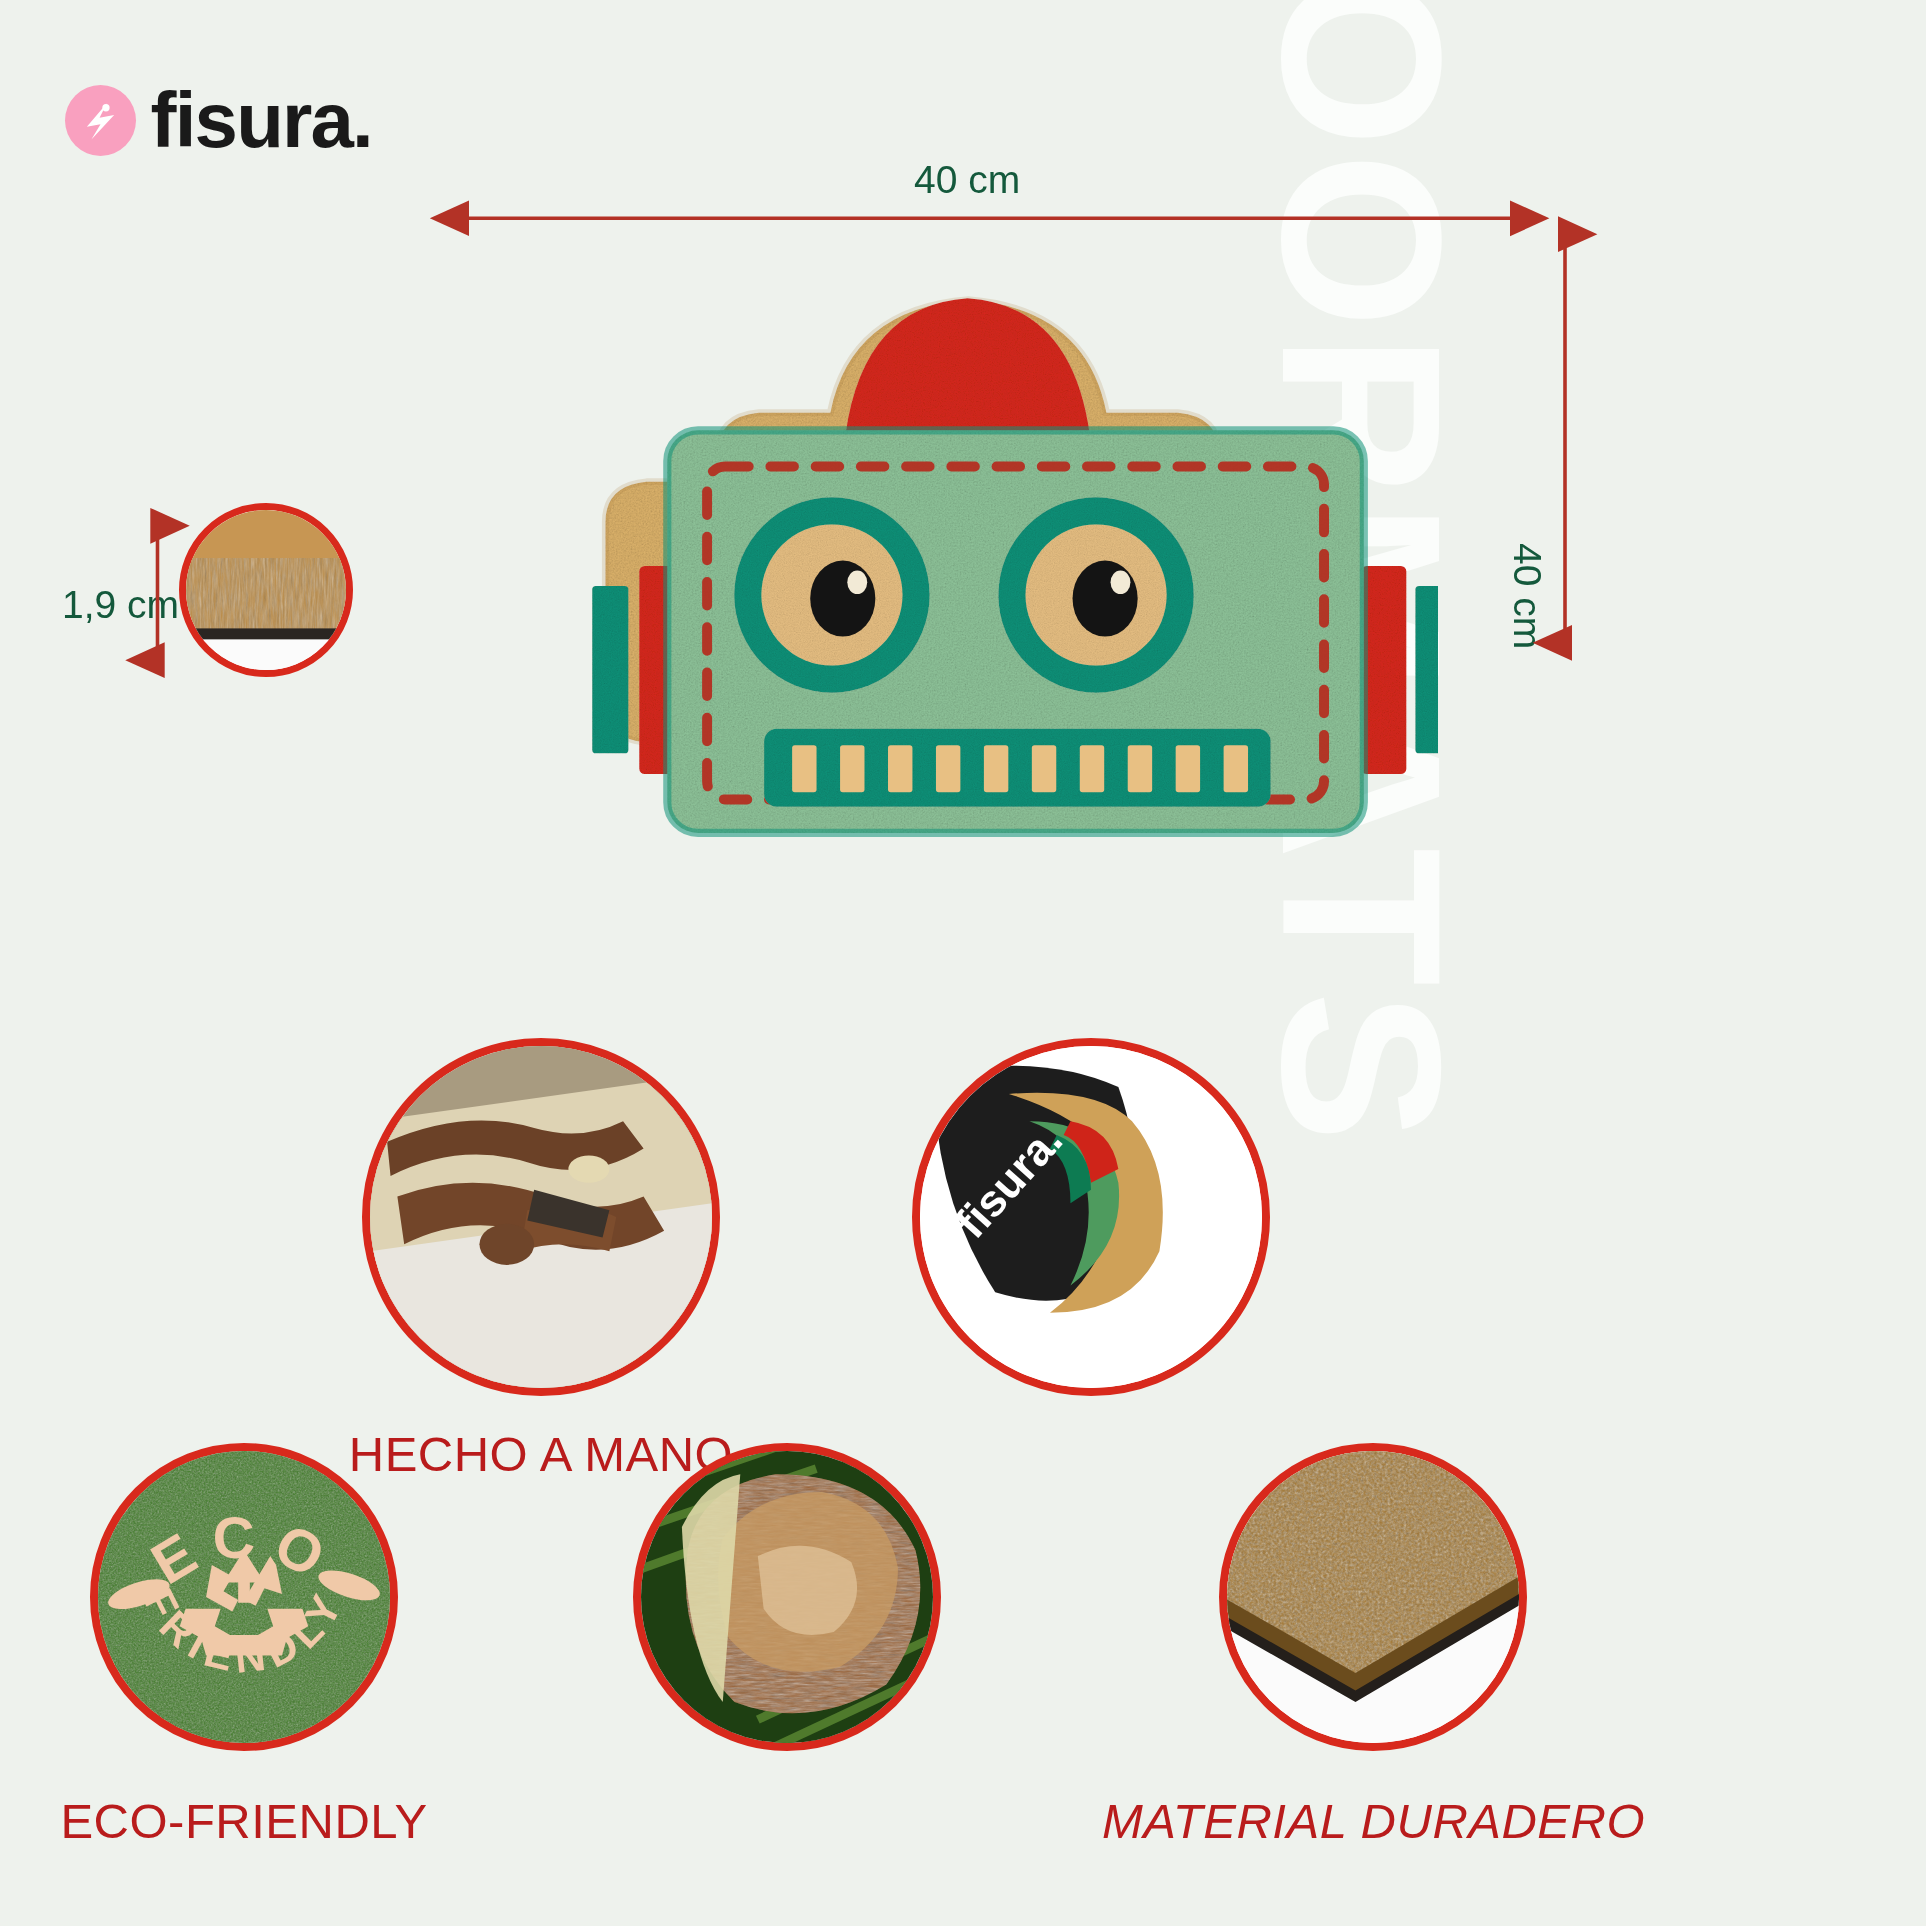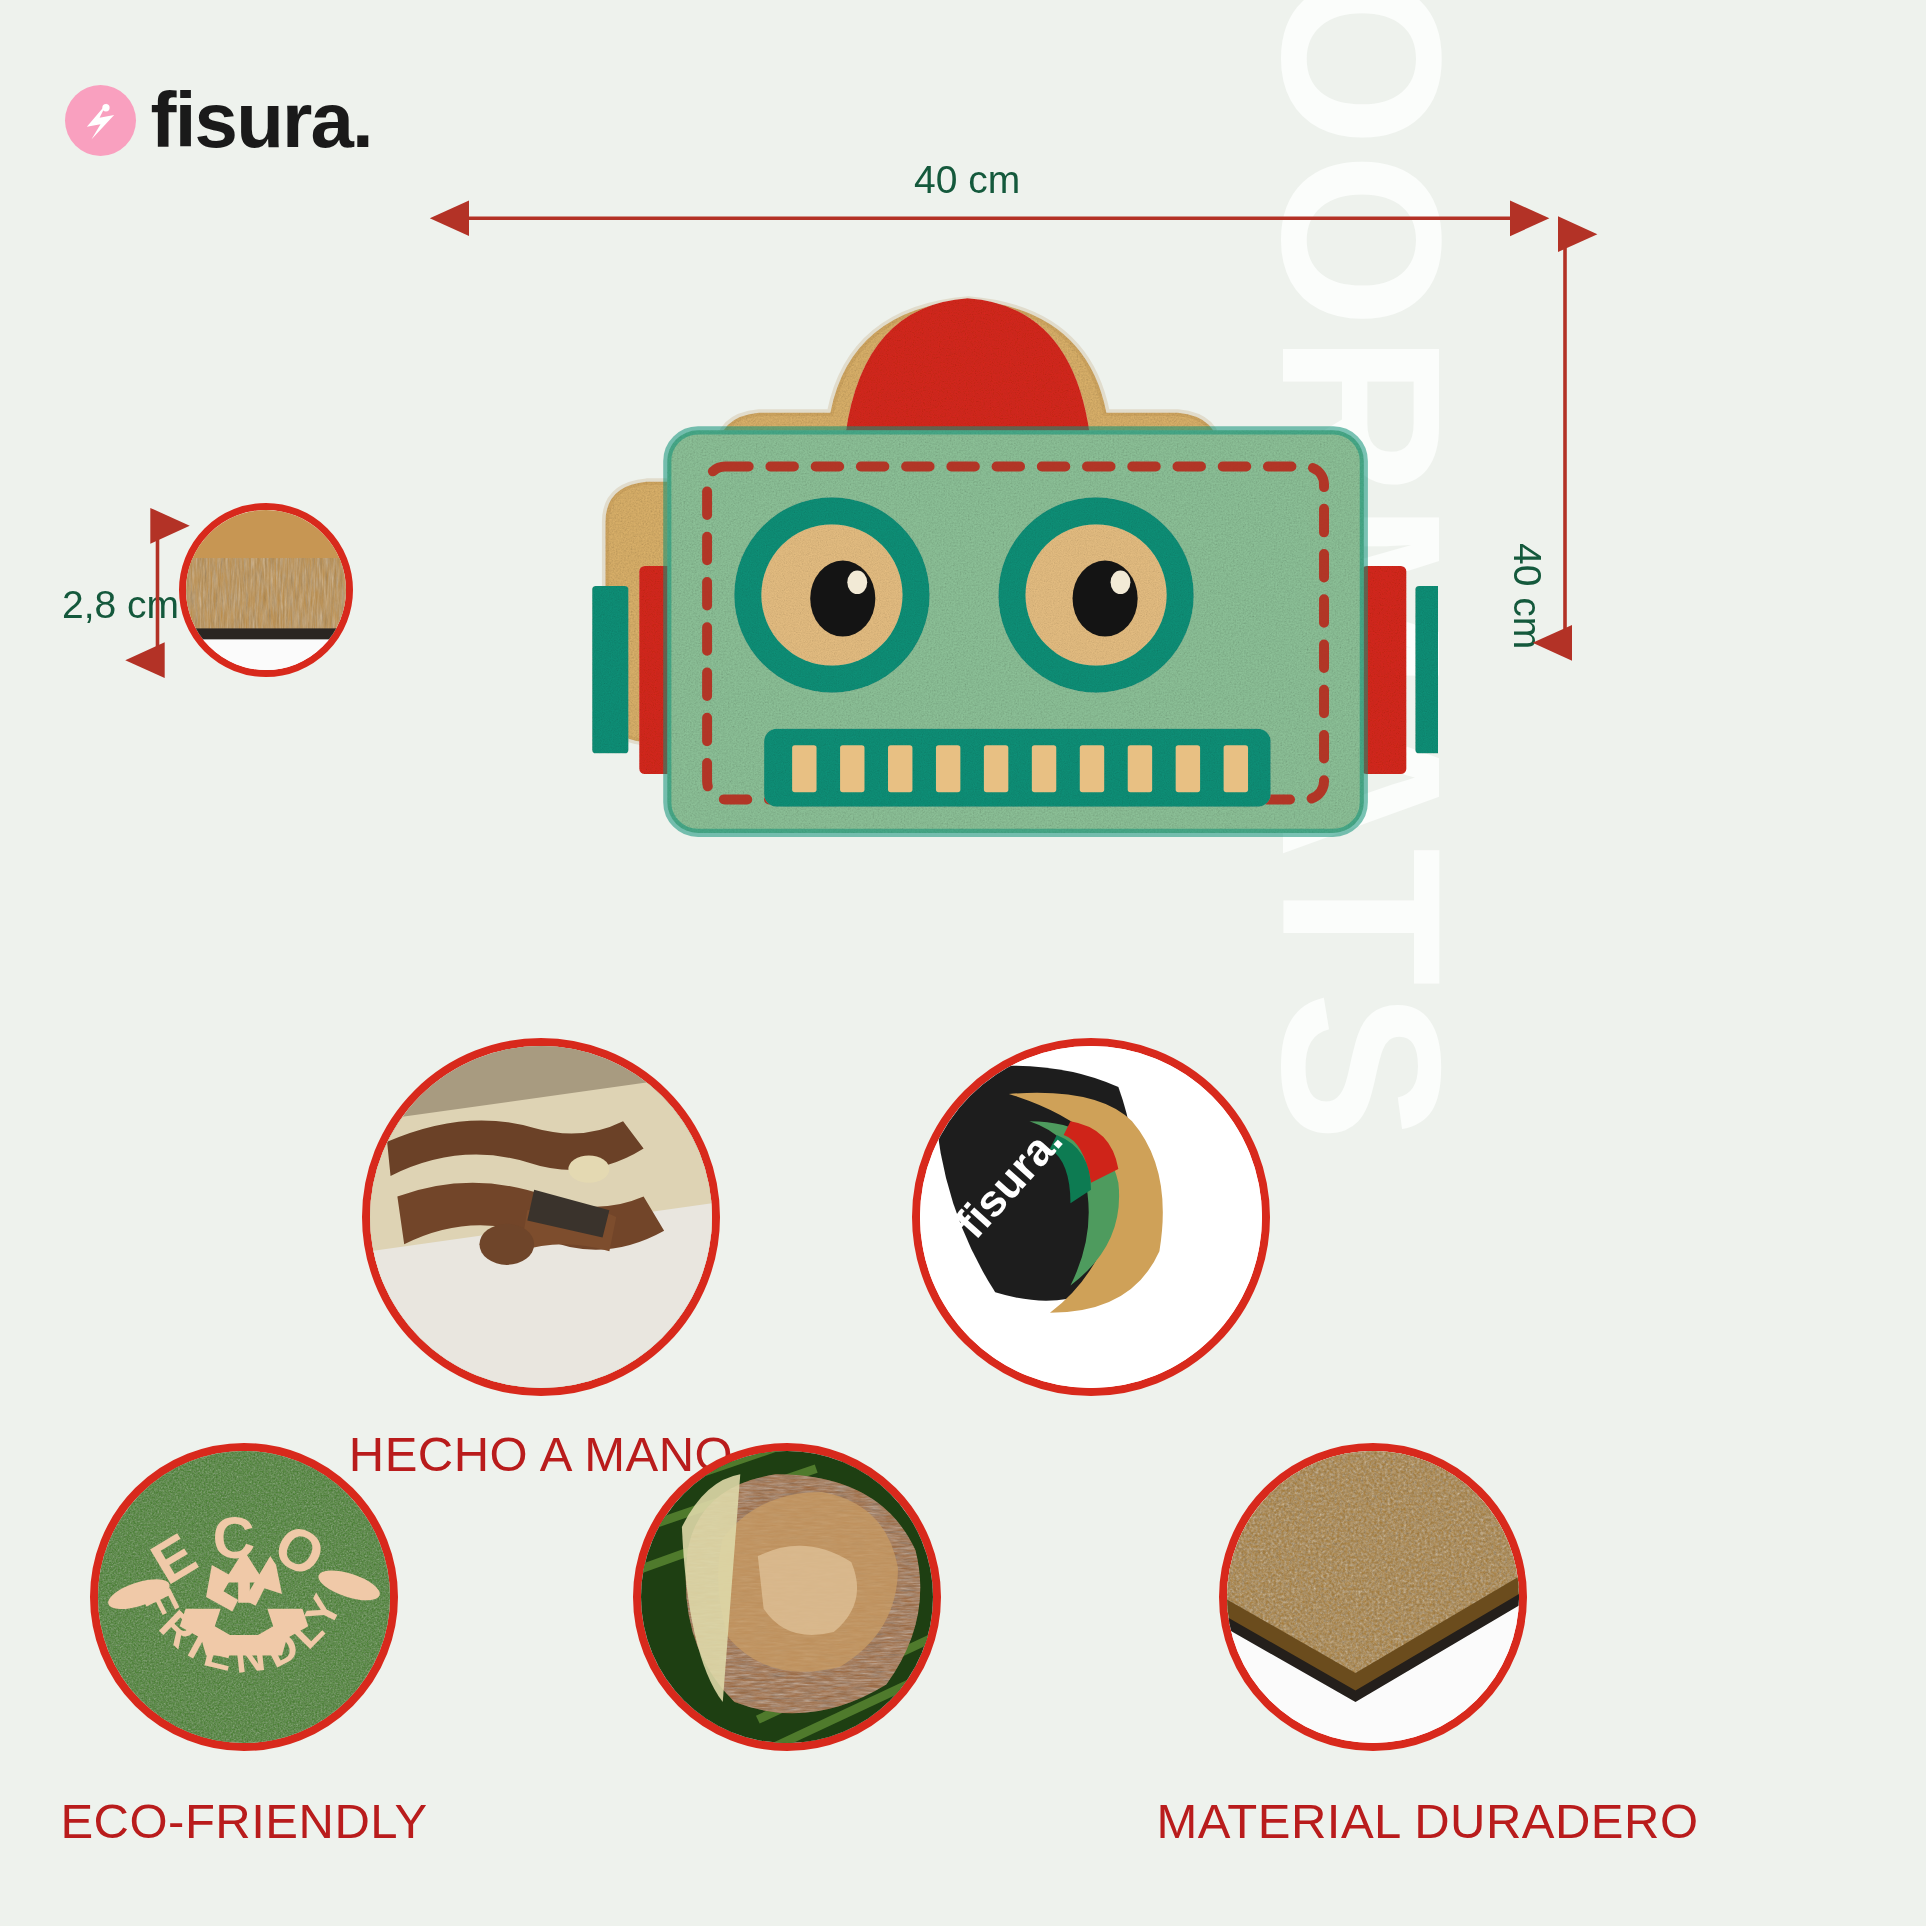--- a/index.html
+++ b/index.html
@@ -117,42 +117,42 @@
   #label-handmade  { left: 306px; top: 1426px; width: 470px; }
   #circle-nonslip  { left: 912px; top: 1038px; width: 358px; height: 358px; }
   #label-nonslip   { left: 854px; top: 1426px; width: 474px; }
 
   
   #circle-eco      { left: 90px; top: 1443px; width: 308px; height: 308px; }
   #label-eco       { left: 54px;  top: 1793px; width: 380px; }
   #circle-coco     { left: 633px; top: 1443px; width: 308px; height: 308px; }
   #label-coco      { left: 532px; top: 1793px; width: 510px; }
   #circle-durable  { left: 1219px;top: 1443px; width: 308px; height: 308px; }
-  #label-durable   { left: 1140px;top: 1793px; width: 575px; }
+  #label-durable   { left: 1086px;top: 1793px; width: 575px; font-style: italic; }
 </style>
 </head>
 <body>
 
 <div id="page">
 
   <div id="watermark">DOORMATS</div>
 
   <div id="logo">
     <div id="logo-mark">
       <svg viewBox="0 0 78 78" width="71" height="71">
         <path d="M46 20 L24 46 L39 43 L29 60 L54 33 L38 36 Z" fill="#ffffff"></path>
         <circle cx="45" cy="25" r="4" fill="#ffffff"></circle>
       </svg>
     </div>
     <div id="logo-text">fisura.</div>
   </div>
 
   <div class="dim-label" id="dim-60">40 cm</div>
   <div class="dim-label" id="dim-40">40 cm</div>
-  <div class="dim-label" id="dim-15">2,8 cm</div>
+  <div class="dim-label" id="dim-15">1,9 cm</div>
 
   <svg class="arrow-svg" style="left:434px; top:194px; width:1113px; height:54px;" viewBox="0 0 1230 60" width="1113" height="54">
     <defs>
       <marker id="arL" markerWidth="12" markerHeight="12" refX="10" refY="6" orient="auto">
         <path d="M12,1 L12,11 L1,6 Z" fill="#b33226"></path>
       </marker>
       <marker id="arR" markerWidth="12" markerHeight="12" refX="2" refY="6" orient="auto">
         <path d="M0,1 L0,11 L11,6 Z" fill="#b33226"></path>
       </marker>
     </defs>

